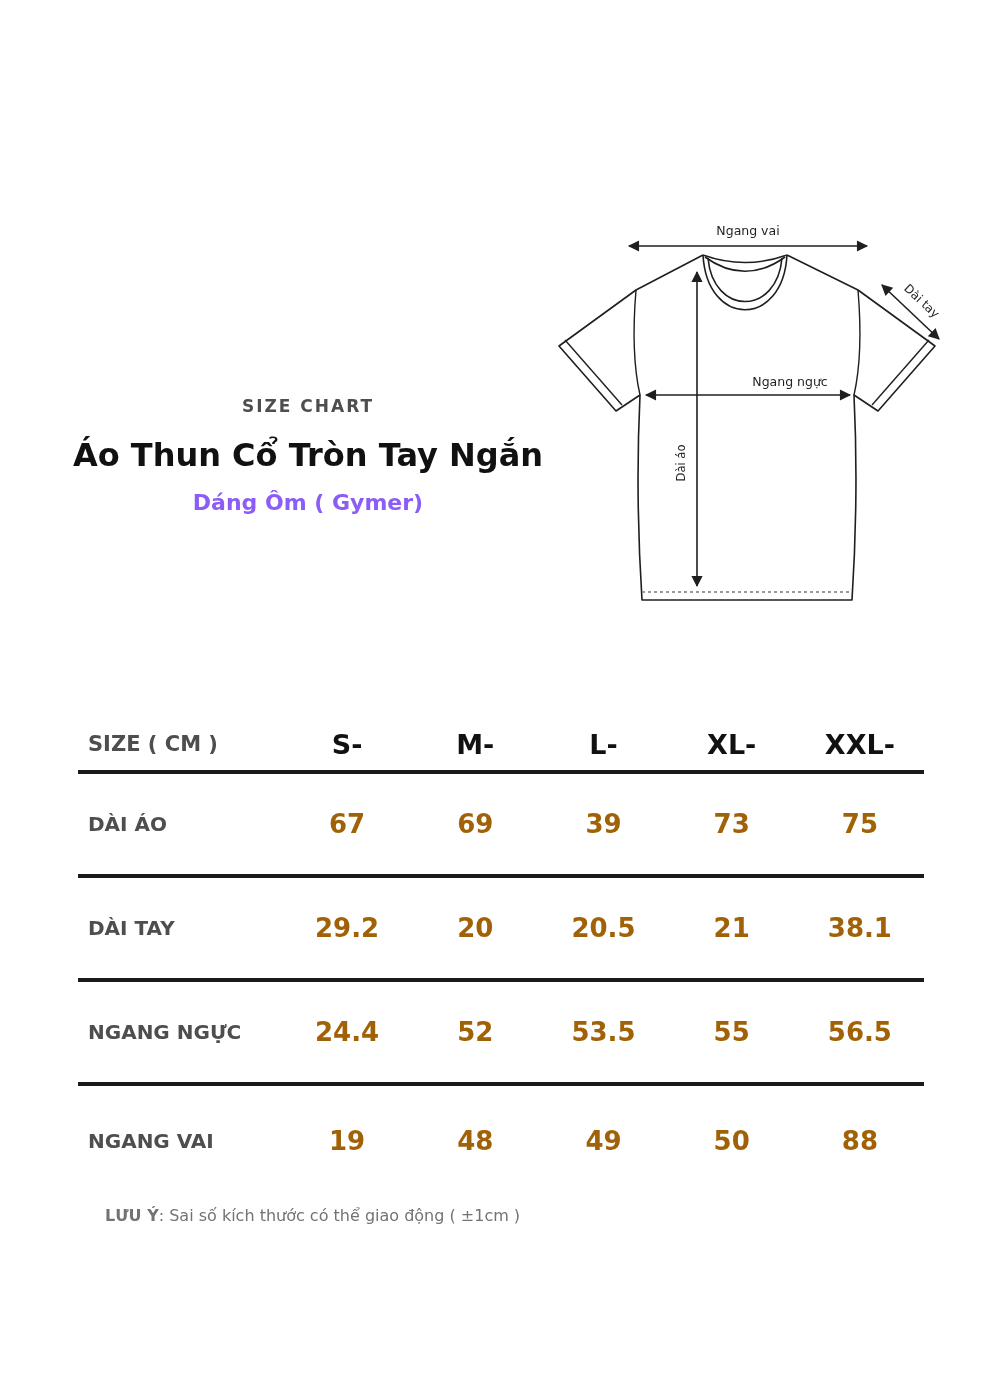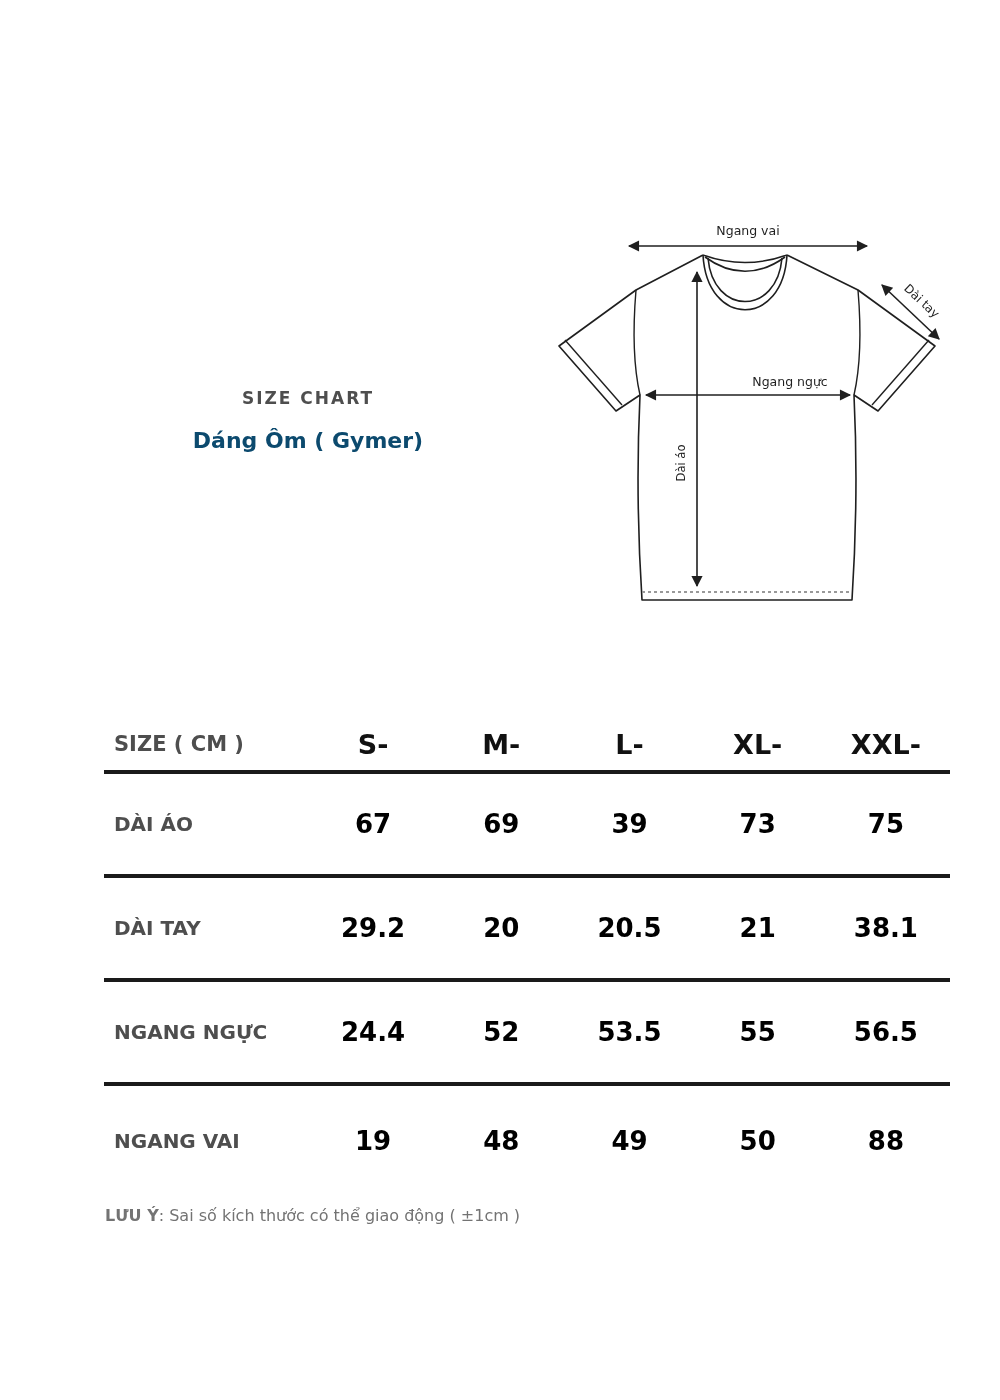--- a/index.html
+++ b/index.html
@@ -10,62 +10,62 @@
     background: #ffffff;
     font-family: "DejaVu Sans", "Liberation Sans", sans-serif;
     color: #1f1f1f;
     overflow: hidden;
   }
 
   
   .header {
     position: absolute;
     left: 48px;
-    top: 388px;
+    top: 396px;
     width: 520px;
     text-align: center;
   }
   .eyebrow {
     font-size: 17px;
     font-weight: bold;
     letter-spacing: 2px;
     color: #4e4e4e;
     margin-bottom: 20px;
   }
   .main-title {
     font-size: 32px;
     font-weight: bold;
     color: #111111;
     margin-bottom: 16px;
     white-space: nowrap;
   }
   .fit-subtitle {
     font-size: 22px;
     font-weight: bold;
-    color: #0c4a6e;
+    color: #8b5cf6;
   }
 
   
   .diagram {
     position: absolute;
     left: 545px;
     top: 208px;
     width: 420px;
     height: 420px;
   }
   .diagram svg { display: block; width: 100%; height: 100%; }
   .diagram text {
     font-family: "DejaVu Sans", "Liberation Sans", sans-serif;
     fill: #1f1f1f;
   }
 
   
   .size-table {
     position: absolute;
-    left: 104px;
+    left: 78px;
     top: 718px;
     width: 846px;
   }
   .t-row {
     display: grid;
     grid-template-columns: 205px repeat(5, 1fr);
     align-items: center;
     box-sizing: border-box;
     border-bottom: 4px solid #1a1a1a;
   }
@@ -89,41 +89,42 @@
   .cell-size {
     text-align: center;
     font-size: 27px;
     font-weight: bold;
     color: #111111;
   }
   .cell-value {
     text-align: center;
     font-size: 26px;
     font-weight: bold;
-    color: #000000;
+    color: #a16207;
   }
 
   
   .note {
     position: absolute;
     left: 105px;
     top: 1206px;
     font-size: 16px;
     color: #737373;
     white-space: nowrap;
   }
   .note .prefix { font-weight: bold; }
 </style>
 </head>
 <body>
 
 <div class="page">
 
   <div class="header">
     <div class="eyebrow">SIZE CHART</div>
+    <div class="main-title">Áo Thun Cổ Tròn Tay Ngắn</div>
     <div class="fit-subtitle">Dáng Ôm ( Gymer)</div>
   </div>
 
   <div class="diagram">
     <svg viewBox="0 0 420 420">
       <defs>
         <marker id="arr" viewBox="0 0 10 10" refX="9" refY="5" markerWidth="9" markerHeight="7" orient="auto-start-reverse">
           <path d="M0,0 L10,5 L0,10 z" fill="#1f1f1f"></path>
         </marker>
       </defs>

